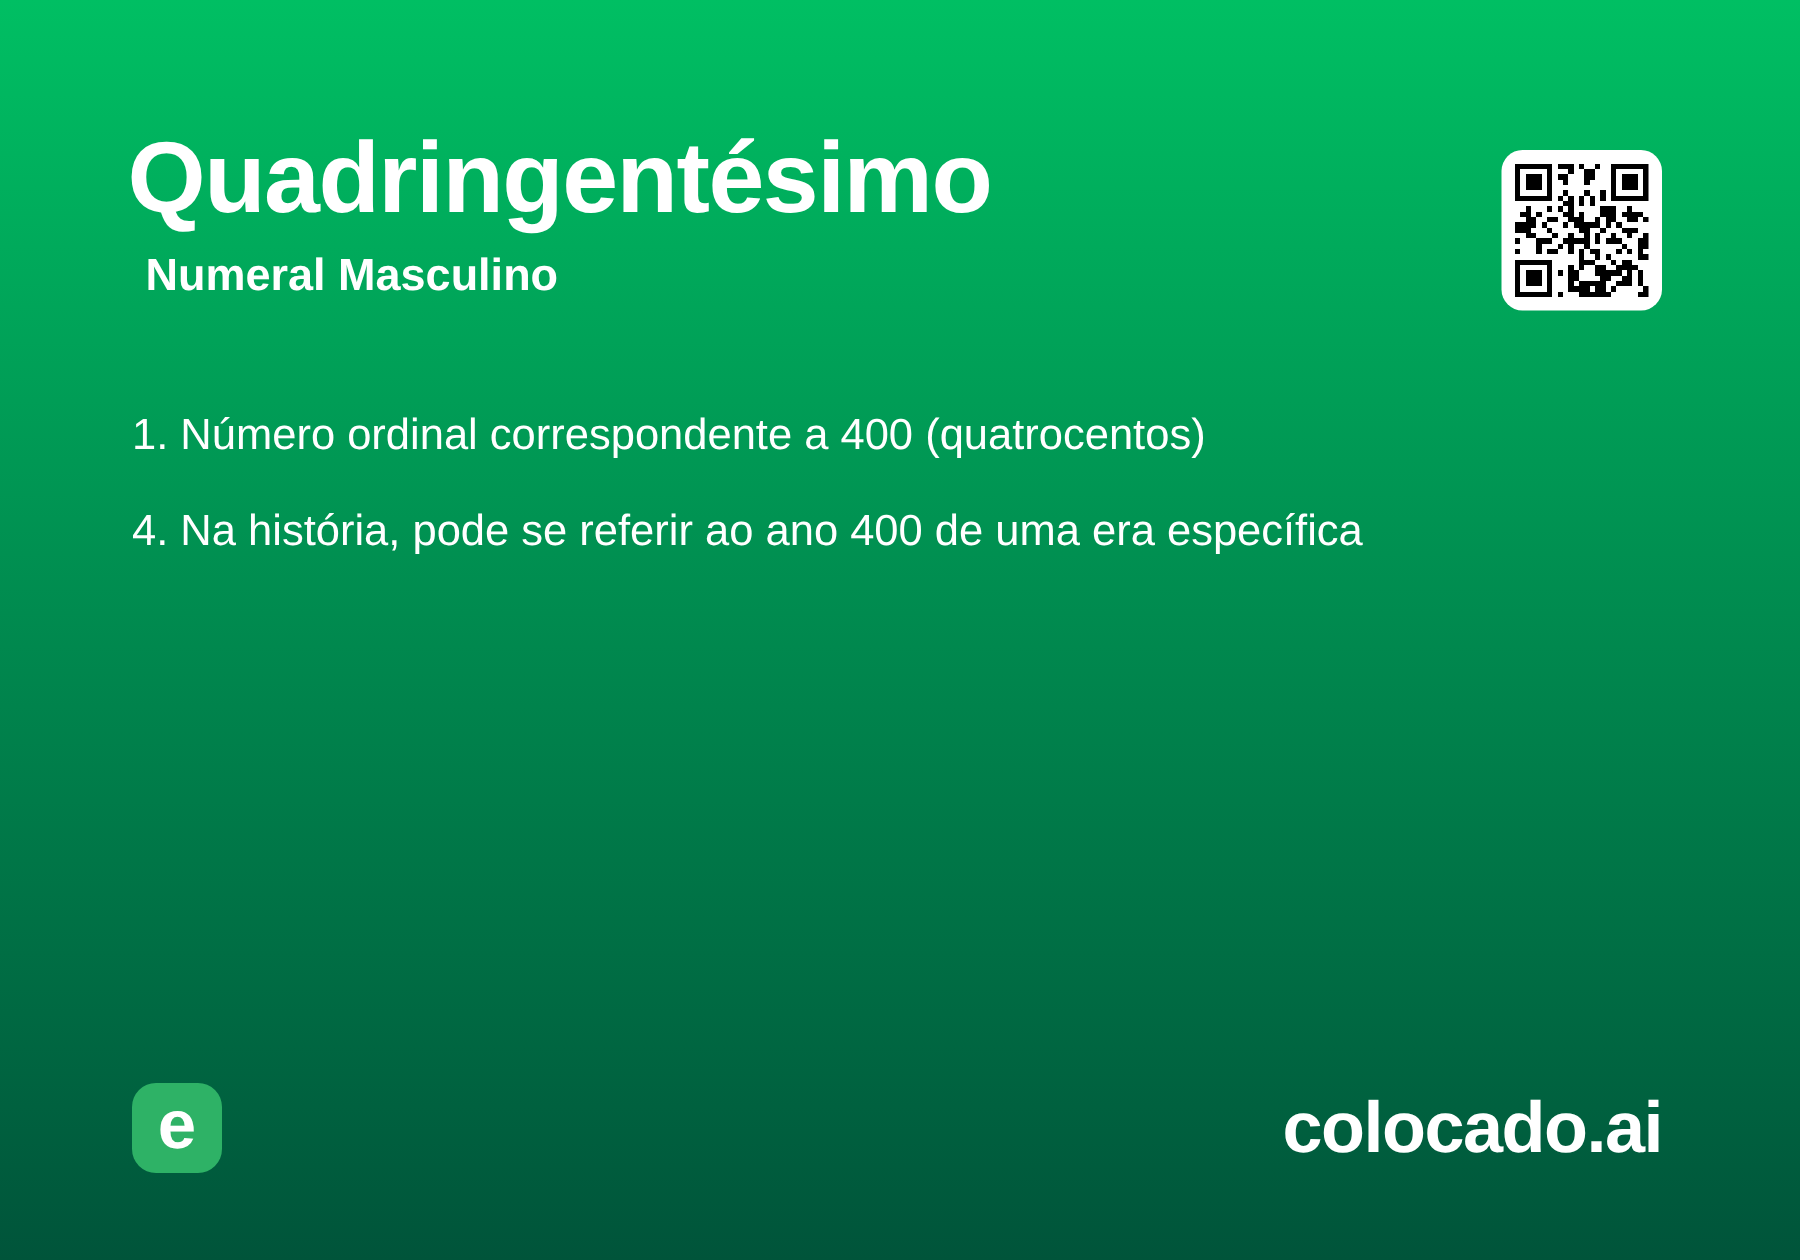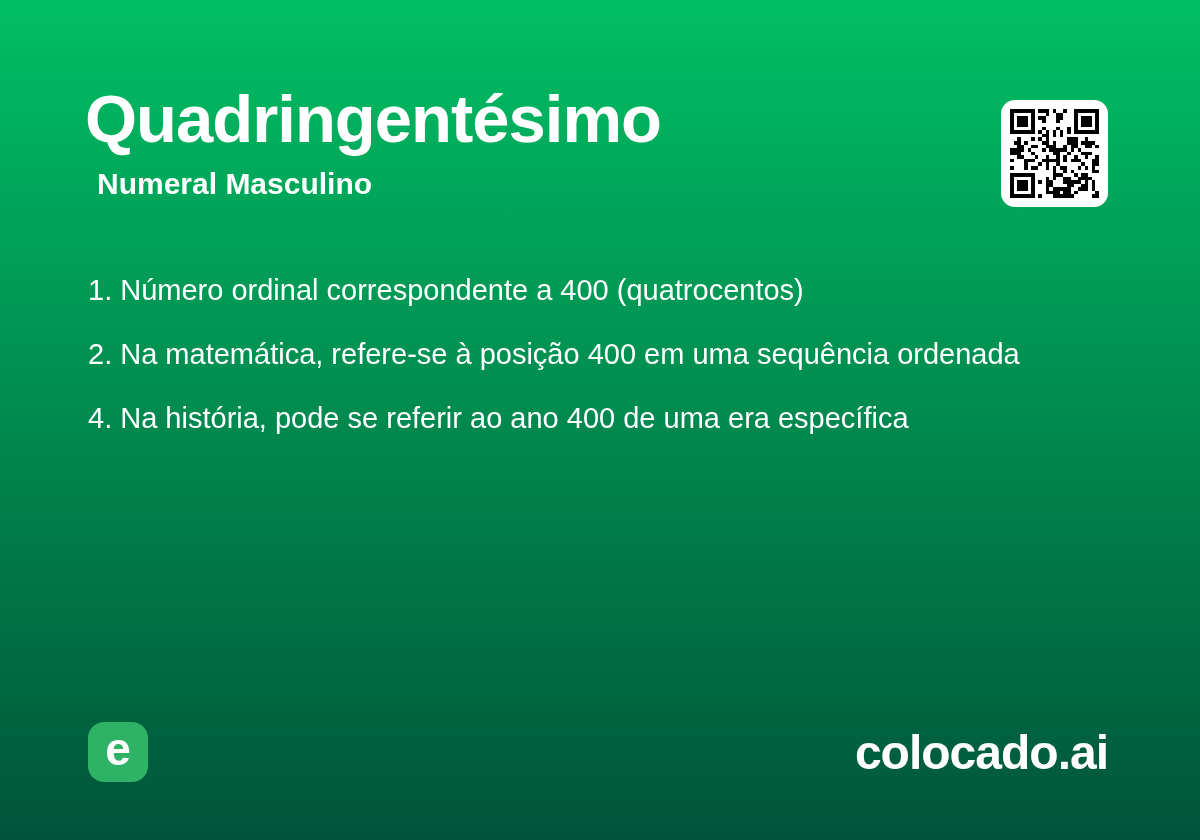--- a/index.html
+++ b/index.html
@@ -369,21 +369,20 @@
         <rect x="15" y="24" width="1" height="1" fill="var(--qr-fg)"></rect>
         <rect x="16" y="24" width="1" height="1" fill="var(--qr-fg)"></rect>
         <rect x="17" y="24" width="1" height="1" fill="var(--qr-fg)"></rect>
         <rect x="23" y="24" width="1" height="1" fill="var(--qr-fg)"></rect>
         <rect x="24" y="24" width="1" height="1" fill="var(--qr-fg)"></rect>
       </svg>
   </div>
 
   <div class="definitions">
     <p>1. Número ordinal correspondente a 400 (quatrocentos)</p>
-    <p>2. Na matemática, refere-se à posição 400 em uma sequência ordenada</p>
     <p>4. Na história, pode se referir ao ano 400 de uma era específica</p>
   </div>
 
   <div class="footer">
     <div class="logo-badge">
       <span>e</span>
     </div>
     <div class="brand">colocado.ai</div>
   </div>
 

